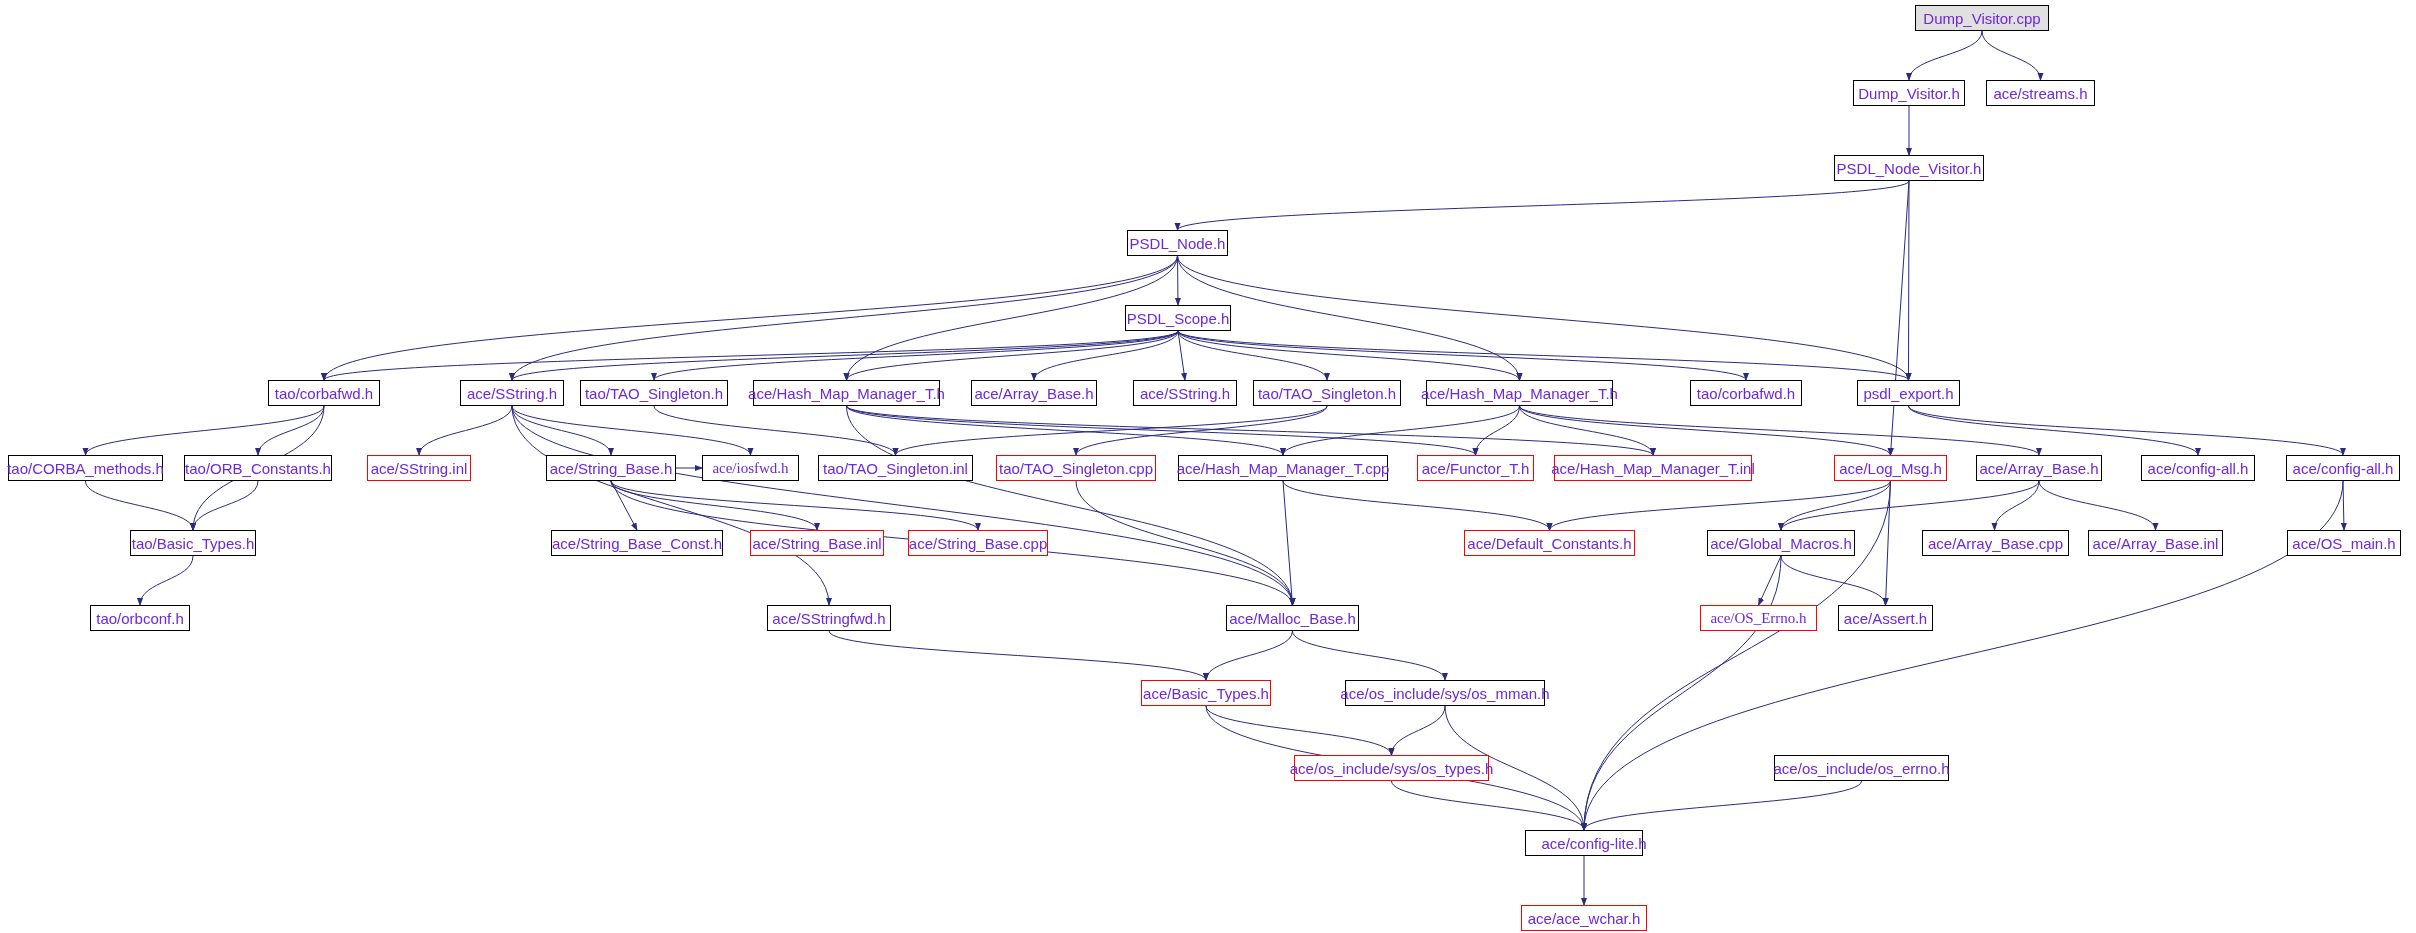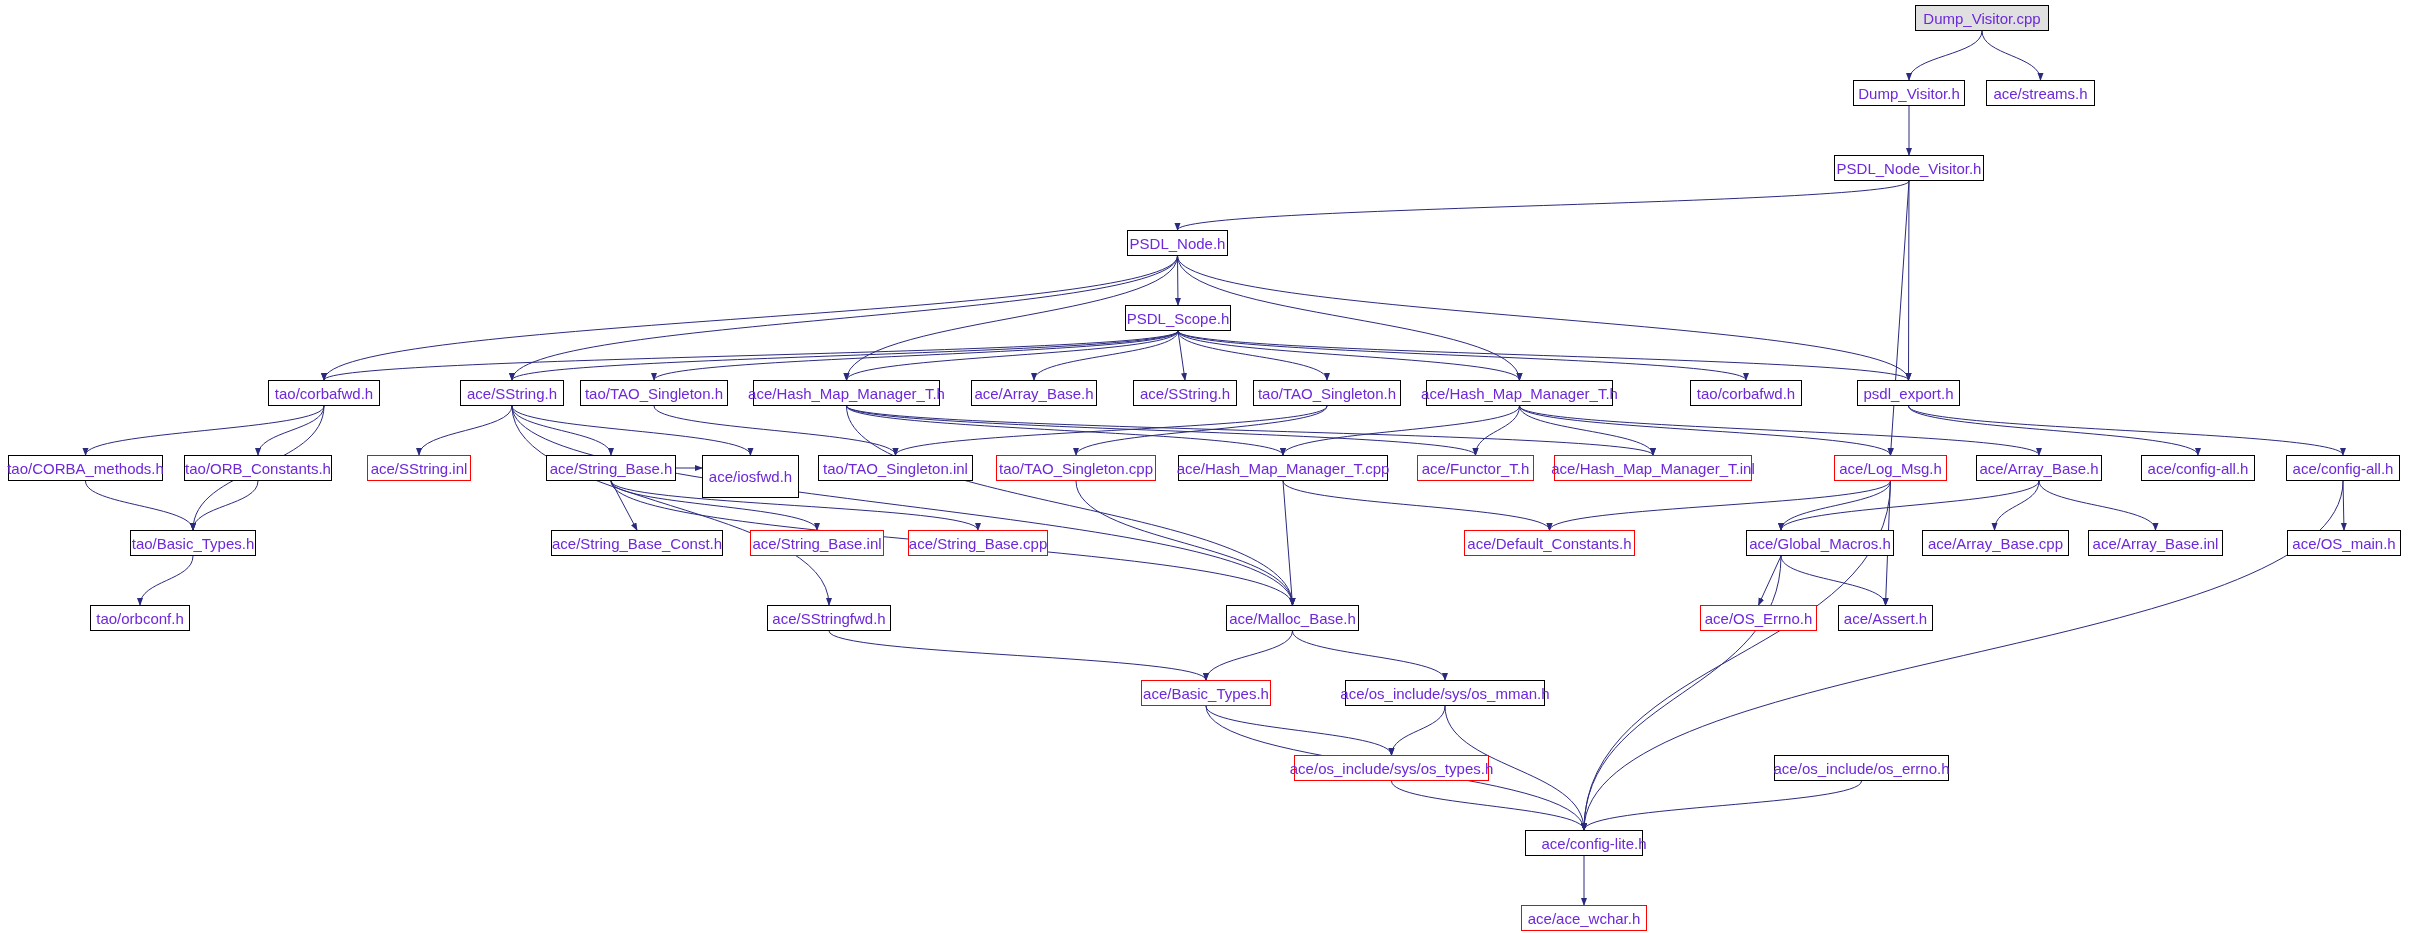--- a/index.html
+++ b/index.html
@@ -188,21 +188,21 @@
     </div>
     <div class="node" style="left: 184px; top: 455px; width: 148px; height: 26px;">
       <span>tao/ORB_Constants.h</span>
     </div>
     <div class="node red" style="left: 367px; top: 455px; width: 104px; height: 26px;">
       <span>ace/SString.inl</span>
     </div>
     <div class="node" style="left: 546px; top: 455px; width: 130px; height: 26px;">
       <span>ace/String_Base.h</span>
     </div>
-    <div class="node" style="left: 702px; top: 455px; width: 97px; height: 43px;">
+    <div class="node" style="left: 702px; top: 455px; width: 97px; height: 26px; font-family: Liberation Serif, serif;">
       <span>ace/iosfwd.h</span>
     </div>
     <div class="node" style="left: 818px; top: 455px; width: 155px; height: 26px;">
       <span>tao/TAO_Singleton.inl</span>
     </div>
     <div class="node red" style="left: 996px; top: 455px; width: 160px; height: 26px;">
       <span>tao/TAO_Singleton.cpp</span>
     </div>
     <div class="node" style="left: 1178px; top: 455px; width: 210px; height: 26px;">
       <span>ace/Hash_Map_Manager_T.cpp</span>
@@ -233,42 +233,42 @@
     </div>
     <div class="node red" style="left: 750px; top: 530px; width: 134px; height: 26px;">
       <span>ace/String_Base.inl</span>
     </div>
     <div class="node red" style="left: 908px; top: 530px; width: 140px; height: 26px;">
       <span>ace/String_Base.cpp</span>
     </div>
     <div class="node red" style="left: 1464px; top: 530px; width: 171px; height: 26px;">
       <span>ace/Default_Constants.h</span>
     </div>
-    <div class="node" style="left: 1707px; top: 530px; width: 148px; height: 26px; margin-left: 39px;">
+    <div class="node" style="left: 1707px; top: 530px; width: 148px; height: 26px;">
       <span>ace/Global_Macros.h</span>
     </div>
     <div class="node" style="left: 1922px; top: 530px; width: 147px; height: 26px;">
       <span>ace/Array_Base.cpp</span>
     </div>
     <div class="node" style="left: 2088px; top: 530px; width: 135px; height: 26px;">
       <span>ace/Array_Base.inl</span>
     </div>
     <div class="node" style="left: 2287px; top: 530px; width: 114px; height: 26px;">
       <span>ace/OS_main.h</span>
     </div>
     <div class="node" style="left: 90px; top: 605px; width: 100px; height: 26px;">
       <span>tao/orbconf.h</span>
     </div>
     <div class="node" style="left: 767px; top: 605px; width: 124px; height: 26px;">
       <span>ace/SStringfwd.h</span>
     </div>
     <div class="node" style="left: 1226px; top: 605px; width: 133px; height: 26px;">
       <span>ace/Malloc_Base.h</span>
     </div>
-    <div class="node red" style="left: 1700px; top: 605px; width: 117px; height: 26px;">
+    <div class="node red" style="left: 1700px; top: 605px; width: 117px; height: 26px; font-family: Liberation Serif, serif;">
       <span>ace/OS_Errno.h</span>
     </div>
     <div class="node" style="left: 1838px; top: 605px; width: 95px; height: 26px;">
       <span>ace/Assert.h</span>
     </div>
     <div class="node red" style="left: 1141px; top: 680px; width: 130px; height: 26px;">
       <span>ace/Basic_Types.h</span>
     </div>
     <div class="node" style="left: 1345px; top: 680px; width: 200px; height: 26px;">
       <span>ace/os_include/sys/os_mman.h</span>

